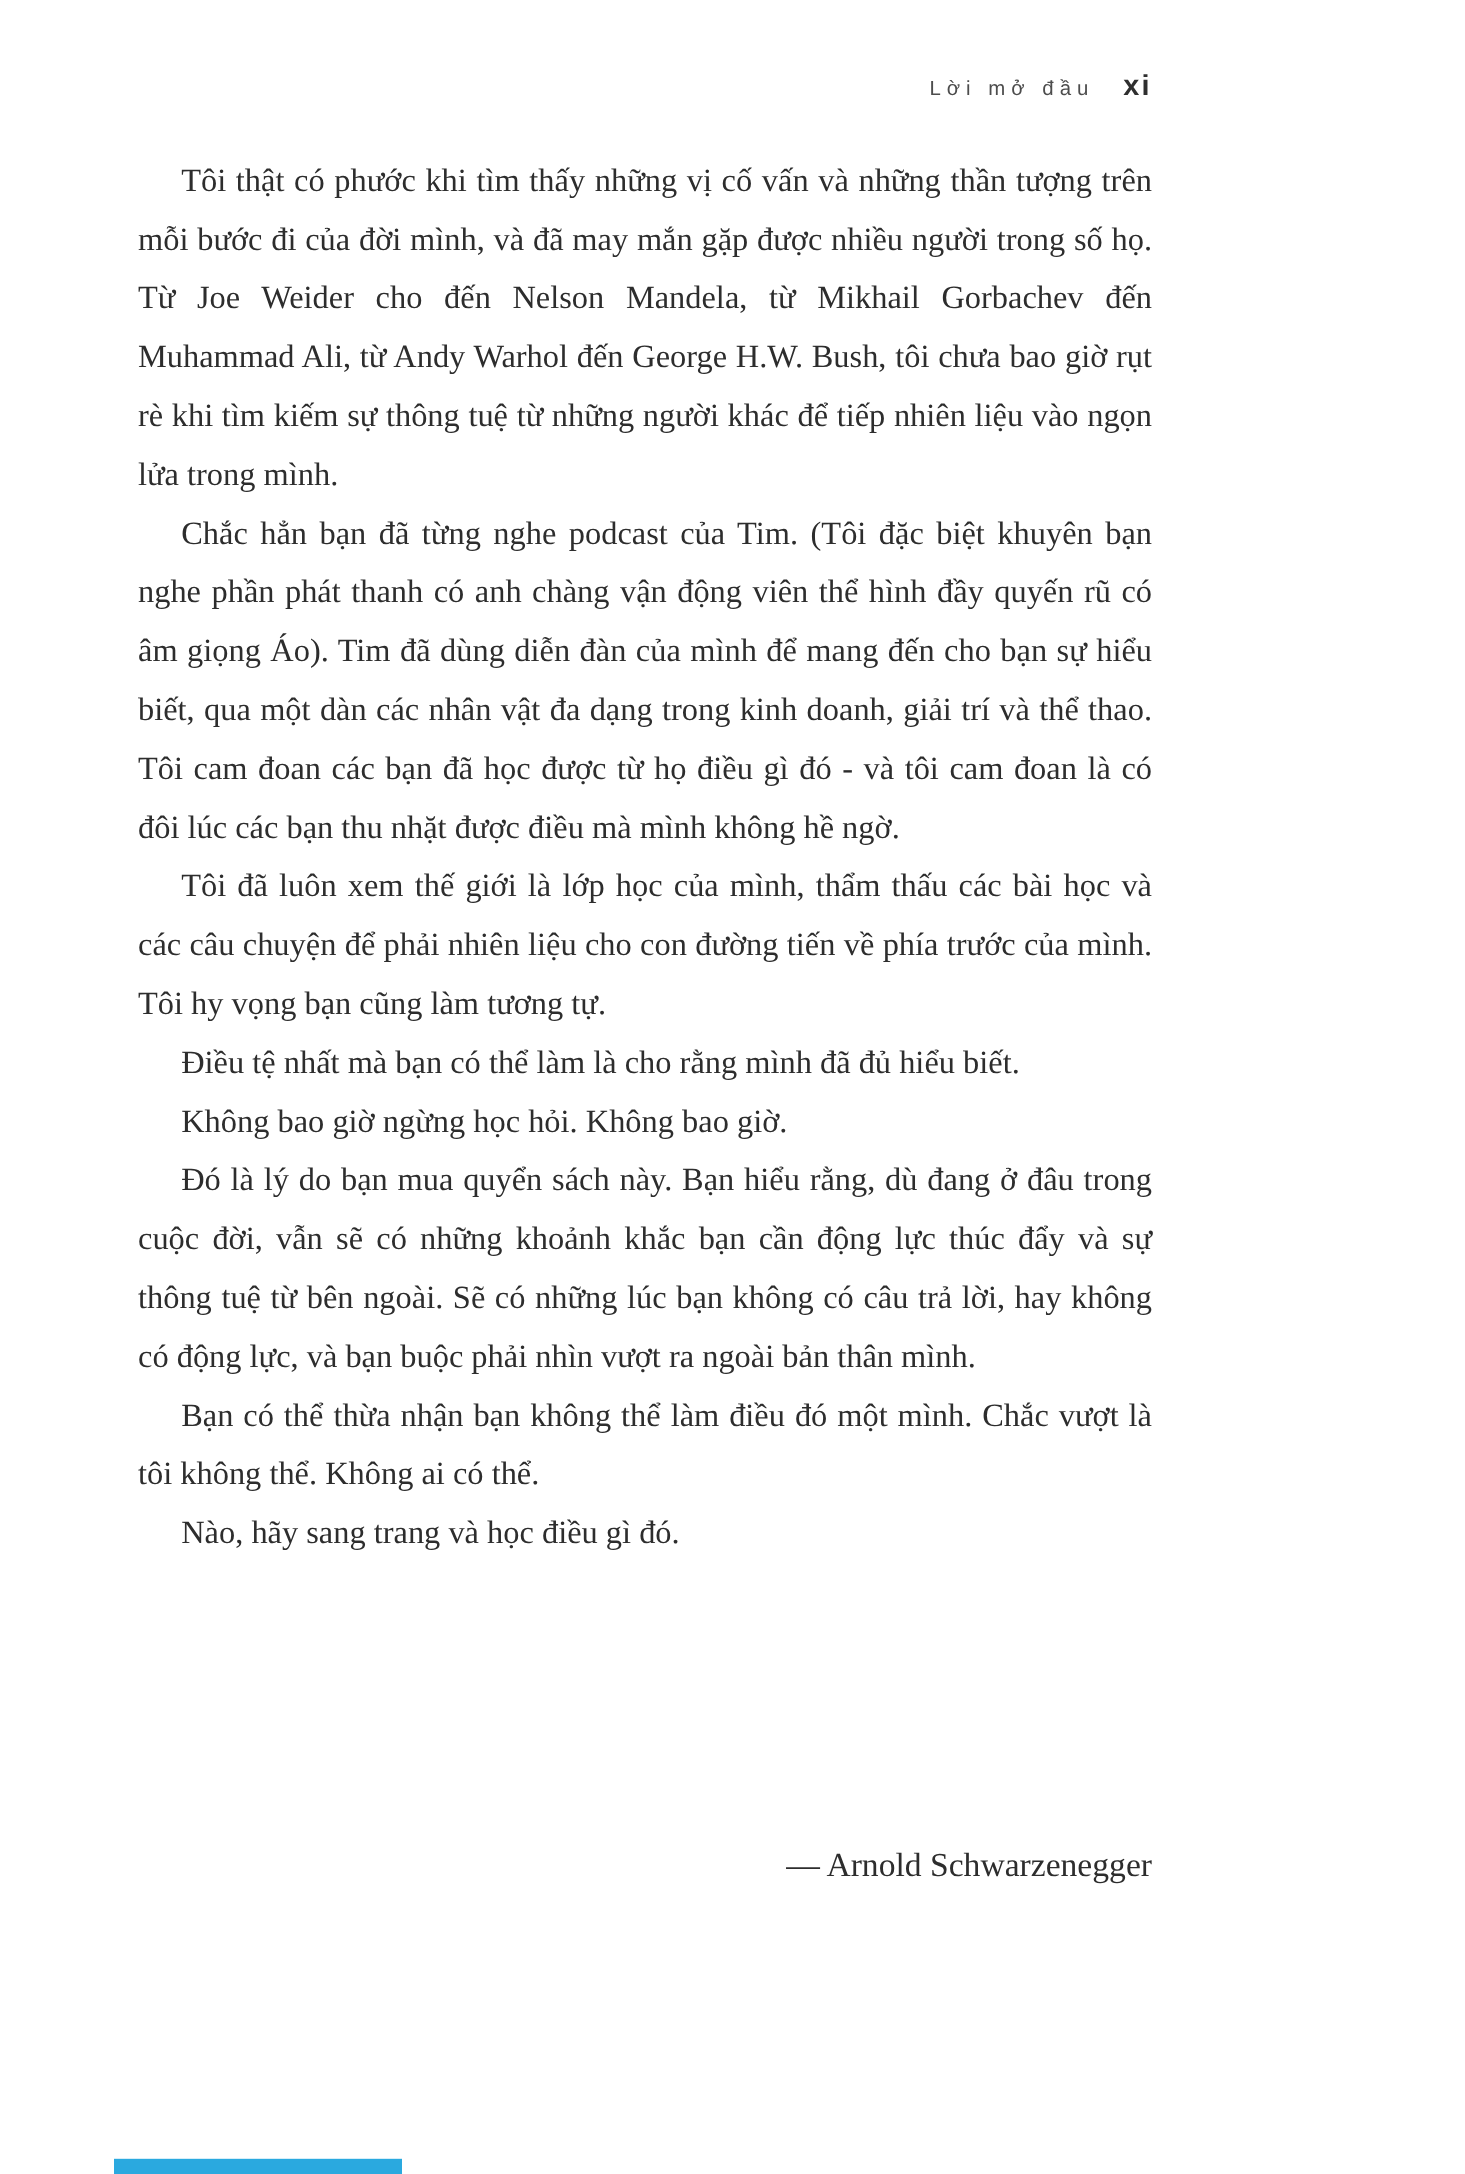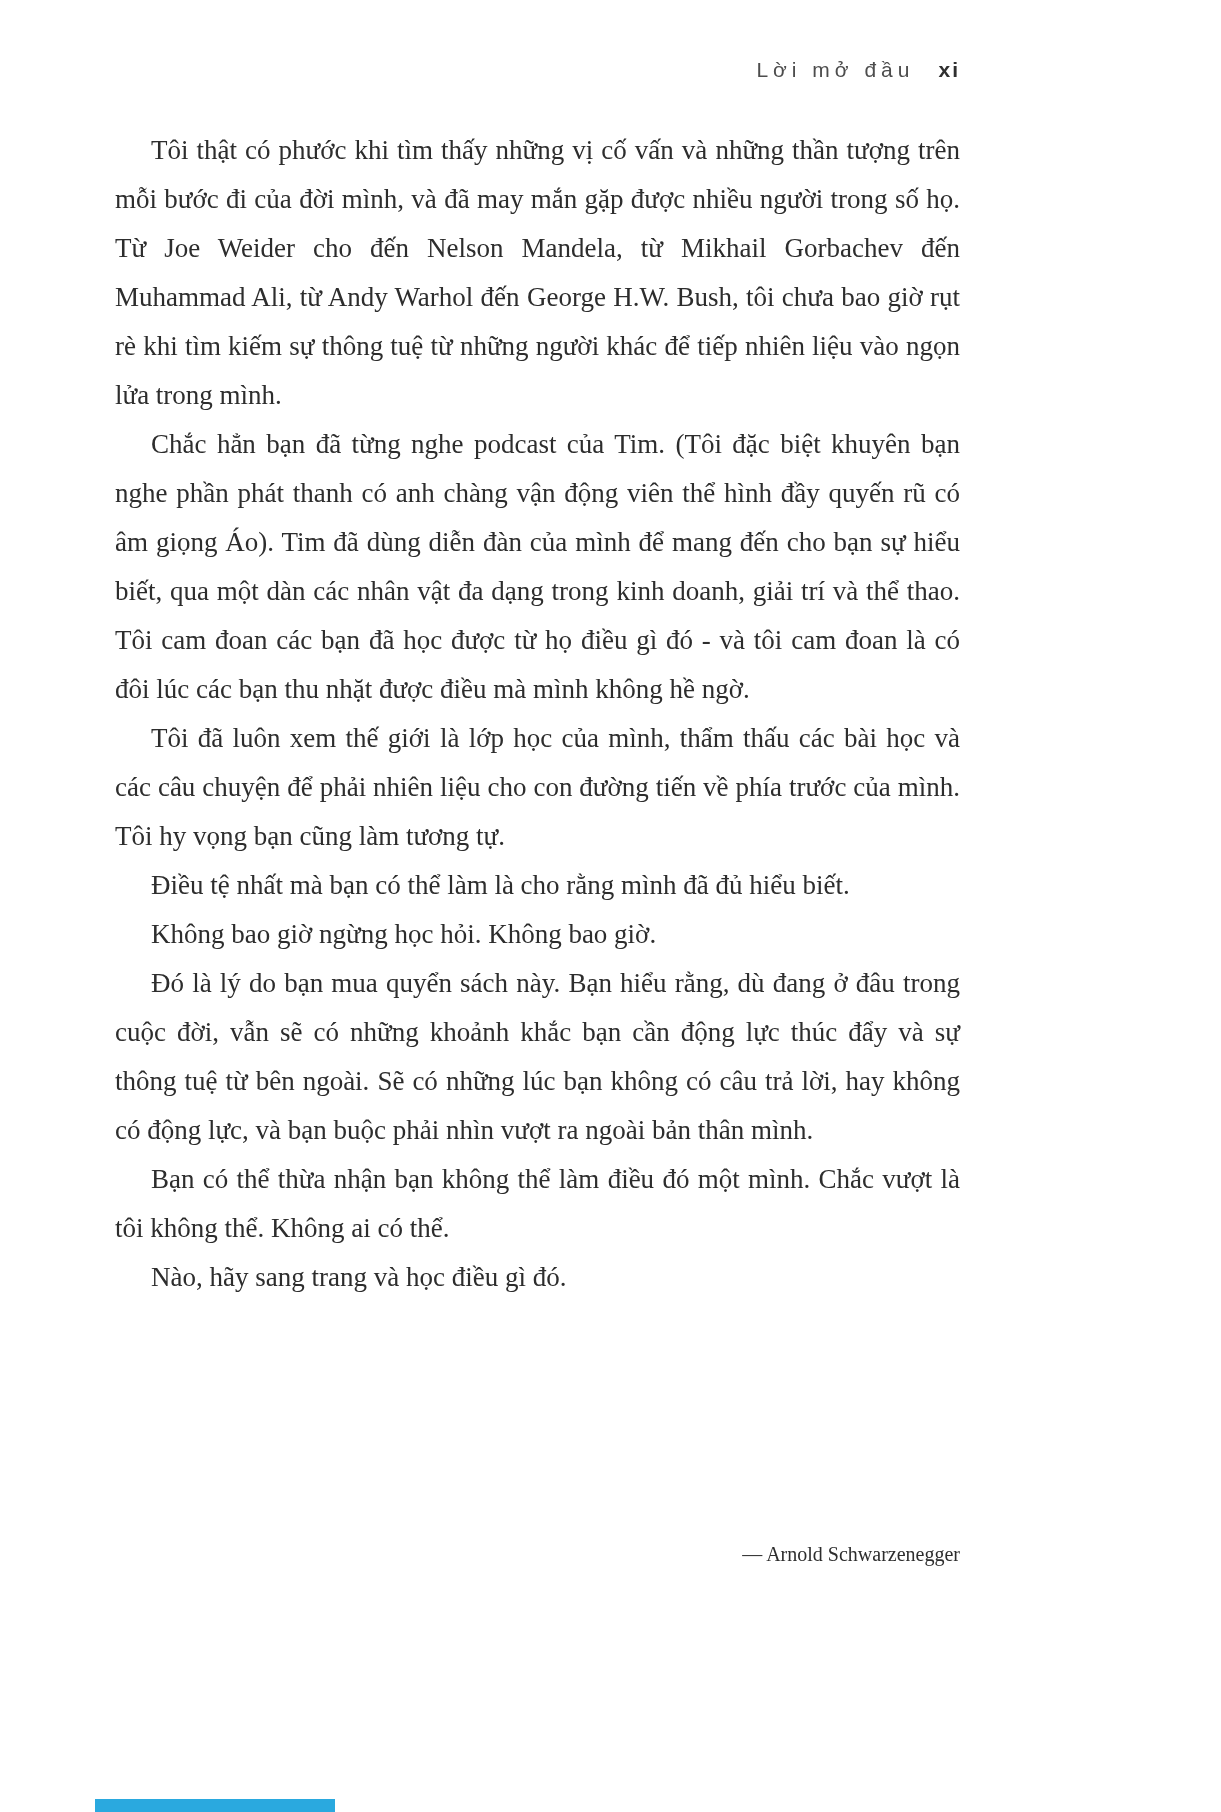--- a/index.html
+++ b/index.html
@@ -19,27 +19,27 @@
   .running-header {
     position: absolute;
     top: 58px;
     left: 115px;
     width: 845px;
     text-align: right;
     font-family: "Liberation Sans", "DejaVu Sans", sans-serif;
     white-space: nowrap;
   }
   .running-title {
-    font-size: 21px;
+    font-size: 17px;
     letter-spacing: 5px;
     color: #4d4d4d;
     font-weight: 400;
   }
   .page-number {
-    font-size: 21px;
+    font-size: 24px;
     font-weight: 700;
     letter-spacing: 2px;
     color: #2f2f2f;
     margin-left: 24px;
   }
   .body-text {
     position: absolute;
     top: 126px;
     left: 115px;
     width: 845px;
@@ -48,21 +48,21 @@
     text-align: justify;
   }
   .para {
     margin: 0;
     text-indent: 36px;
   }
   .signature {
     margin: 228px 0 0 0;
     text-align: right;
     text-indent: 0;
-    font-size: 20px;
+    font-size: 28px;
     color: #2d2d2d;
   }
   .accent-bar {
     position: absolute;
     left: 95px;
     bottom: 0;
     width: 240px;
     height: 13px;
     background: var(--accent, #2aa9df);
   }

